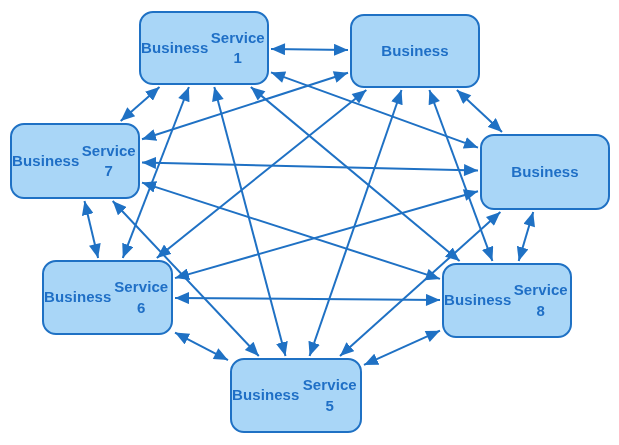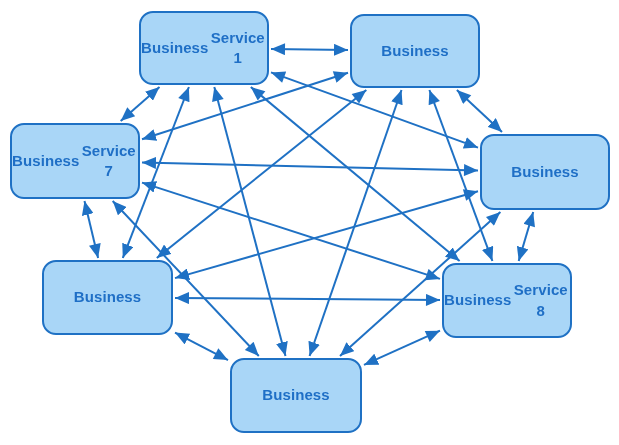--- a/index.html
+++ b/index.html
@@ -86,22 +86,24 @@
       </div>
       <div class="node" style="left: 480px; top: 134px; width: 130px; height: 76px; background: rgb(169, 214, 247); border-color: rgb(31, 113, 196); color: rgb(31, 111, 198);">
         <span>Business</span>
       </div>
       <div class="node" style="left: 442px; top: 263px; width: 130px; height: 75px; background: rgb(169, 214, 247); border-color: rgb(31, 113, 196); color: rgb(31, 111, 198);">
         <span>Business</span>
         <span>Service 8</span>
       </div>
       <div class="node" style="left: 230px; top: 358px; width: 132px; height: 75px; background: rgb(169, 214, 247); border-color: rgb(31, 113, 196); color: rgb(31, 111, 198);">
         <span>Business</span>
+        <span>Service 5</span>
       </div>
       <div class="node" style="left: 42px; top: 260px; width: 131px; height: 75px; background: rgb(169, 214, 247); border-color: rgb(31, 113, 196); color: rgb(31, 111, 198);">
         <span>Business</span>
+        <span>Service 6</span>
       </div>
       <div class="node" style="left: 10px; top: 123px; width: 130px; height: 76px; background: rgb(169, 214, 247); border-color: rgb(31, 113, 196); color: rgb(31, 111, 198);">
         <span>Business</span>
         <span>Service 7</span>
       </div>
     </div>
 </div>
 
 </body></html>

